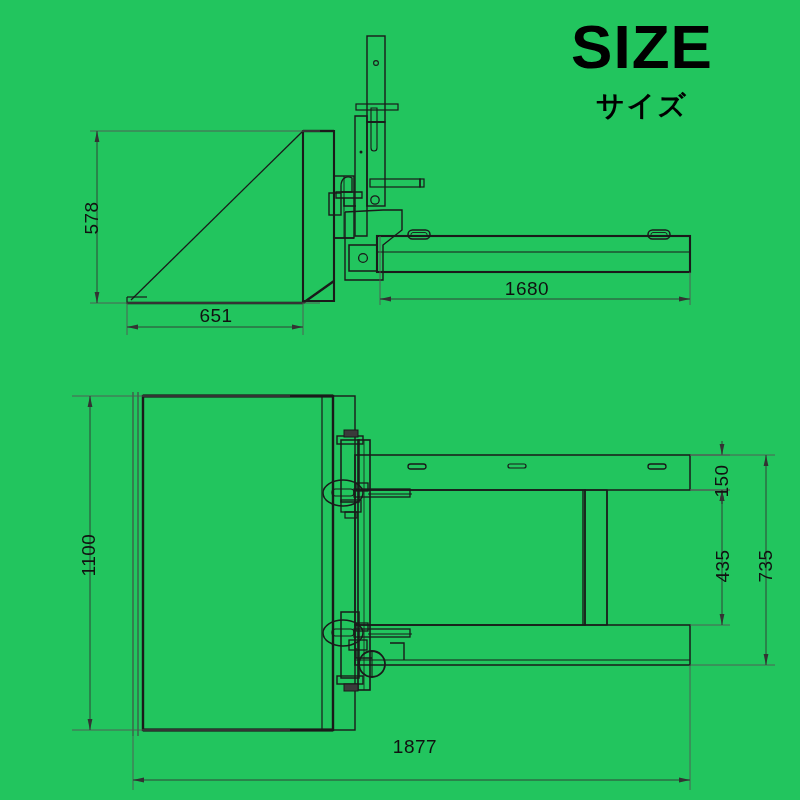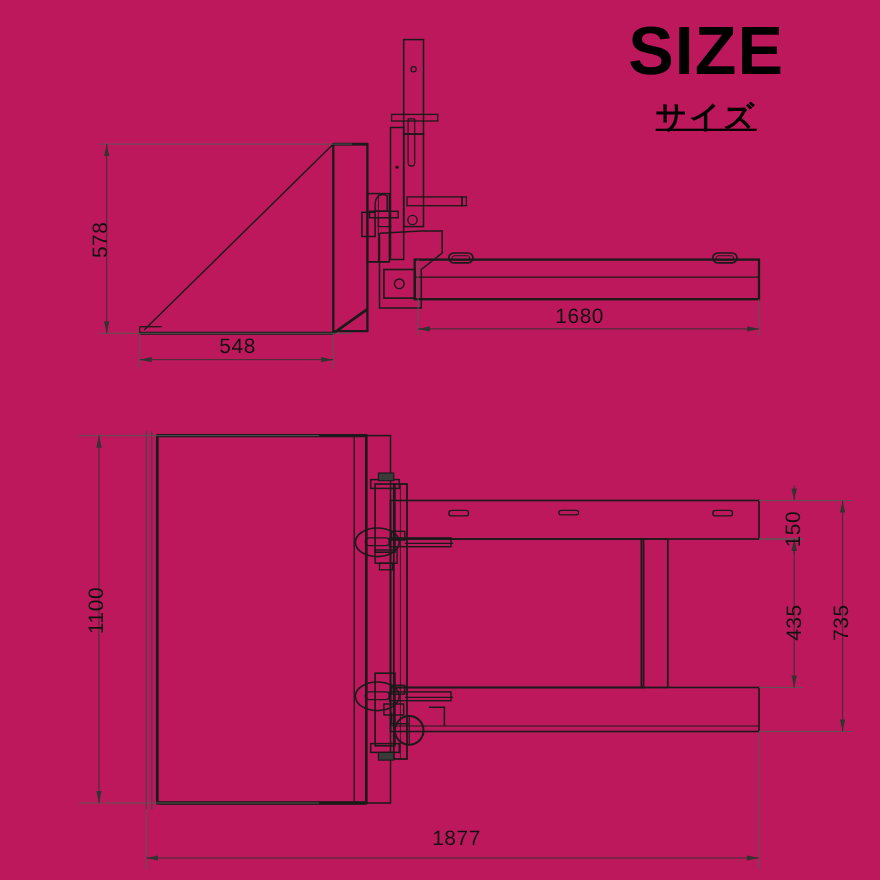--- a/index.html
+++ b/index.html
@@ -12,21 +12,21 @@
     width: 800px;
     height: 800px;
     font-family: "Liberation Sans", "DejaVu Sans", sans-serif;
     overflow: hidden;
     position: relative;
   }
   #sheet {
     position: relative;
     width: 800px;
     height: 800px;
-    background: #be185d;
+    background: #22c55e;
   }
   #drawing-svg {
     position: absolute;
     left: 0;
     top: 0;
     width: 800px;
     height: 800px;
     display: block;
   }
   .title-block {
@@ -45,21 +45,20 @@
     color: #000000;
     font-family: "Liberation Sans", "DejaVu Sans", sans-serif;
   }
   .title-sub {
     font-size: 28px;
     font-weight: bold;
     color: #000000;
     margin-top: 10px;
     letter-spacing: 2px;
     font-family: "DejaVu Sans", "Liberation Sans", sans-serif;
-    text-decoration: underline;
   }
   
   .dim-label {
     position: absolute;
     font-size: 19px;
     color: #111111;
     font-family: "Liberation Sans", "DejaVu Sans", sans-serif;
     white-space: nowrap;
     letter-spacing: 0.5px;
     pointer-events: none;
@@ -276,27 +275,27 @@
     </g>
   </svg>
 
   <div class="title-block">
     <div class="title-main">SIZE</div>
     <div class="title-sub">サイズ</div>
   </div>
 
   <div class="dim-label vert" style="left:72px; top:207px; width:40px; text-align:center;">578</div>
 
-  <div class="dim-label" style="left:193px; top:305px; width:46px; text-align:center;">548</div>
+  <div class="dim-label" style="left:193px; top:305px; width:46px; text-align:center;">651</div>
 
   <div class="dim-label" style="left:501px; top:278px; width:52px; text-align:center;">1680</div>
 
   <div class="dim-label vert" style="left:63px; top:544px; width:52px; text-align:center;">1100</div>
 
   <div class="dim-label vert" style="left:702px; top:470px; width:40px; text-align:center;">150</div>
 
   <div class="dim-label vert" style="left:702px; top:555px; width:42px; text-align:center;">435</div>
 
   <div class="dim-label vert" style="left:745px; top:555px; width:42px; text-align:center;">735</div>
 
-  <div class="dim-label" style="left:389px; top:752px; width:52px; text-align:center;">1877</div>
+  <div class="dim-label" style="left:389px; top:736px; width:52px; text-align:center;">1877</div>
 
 </div>
 
 </body></html>

